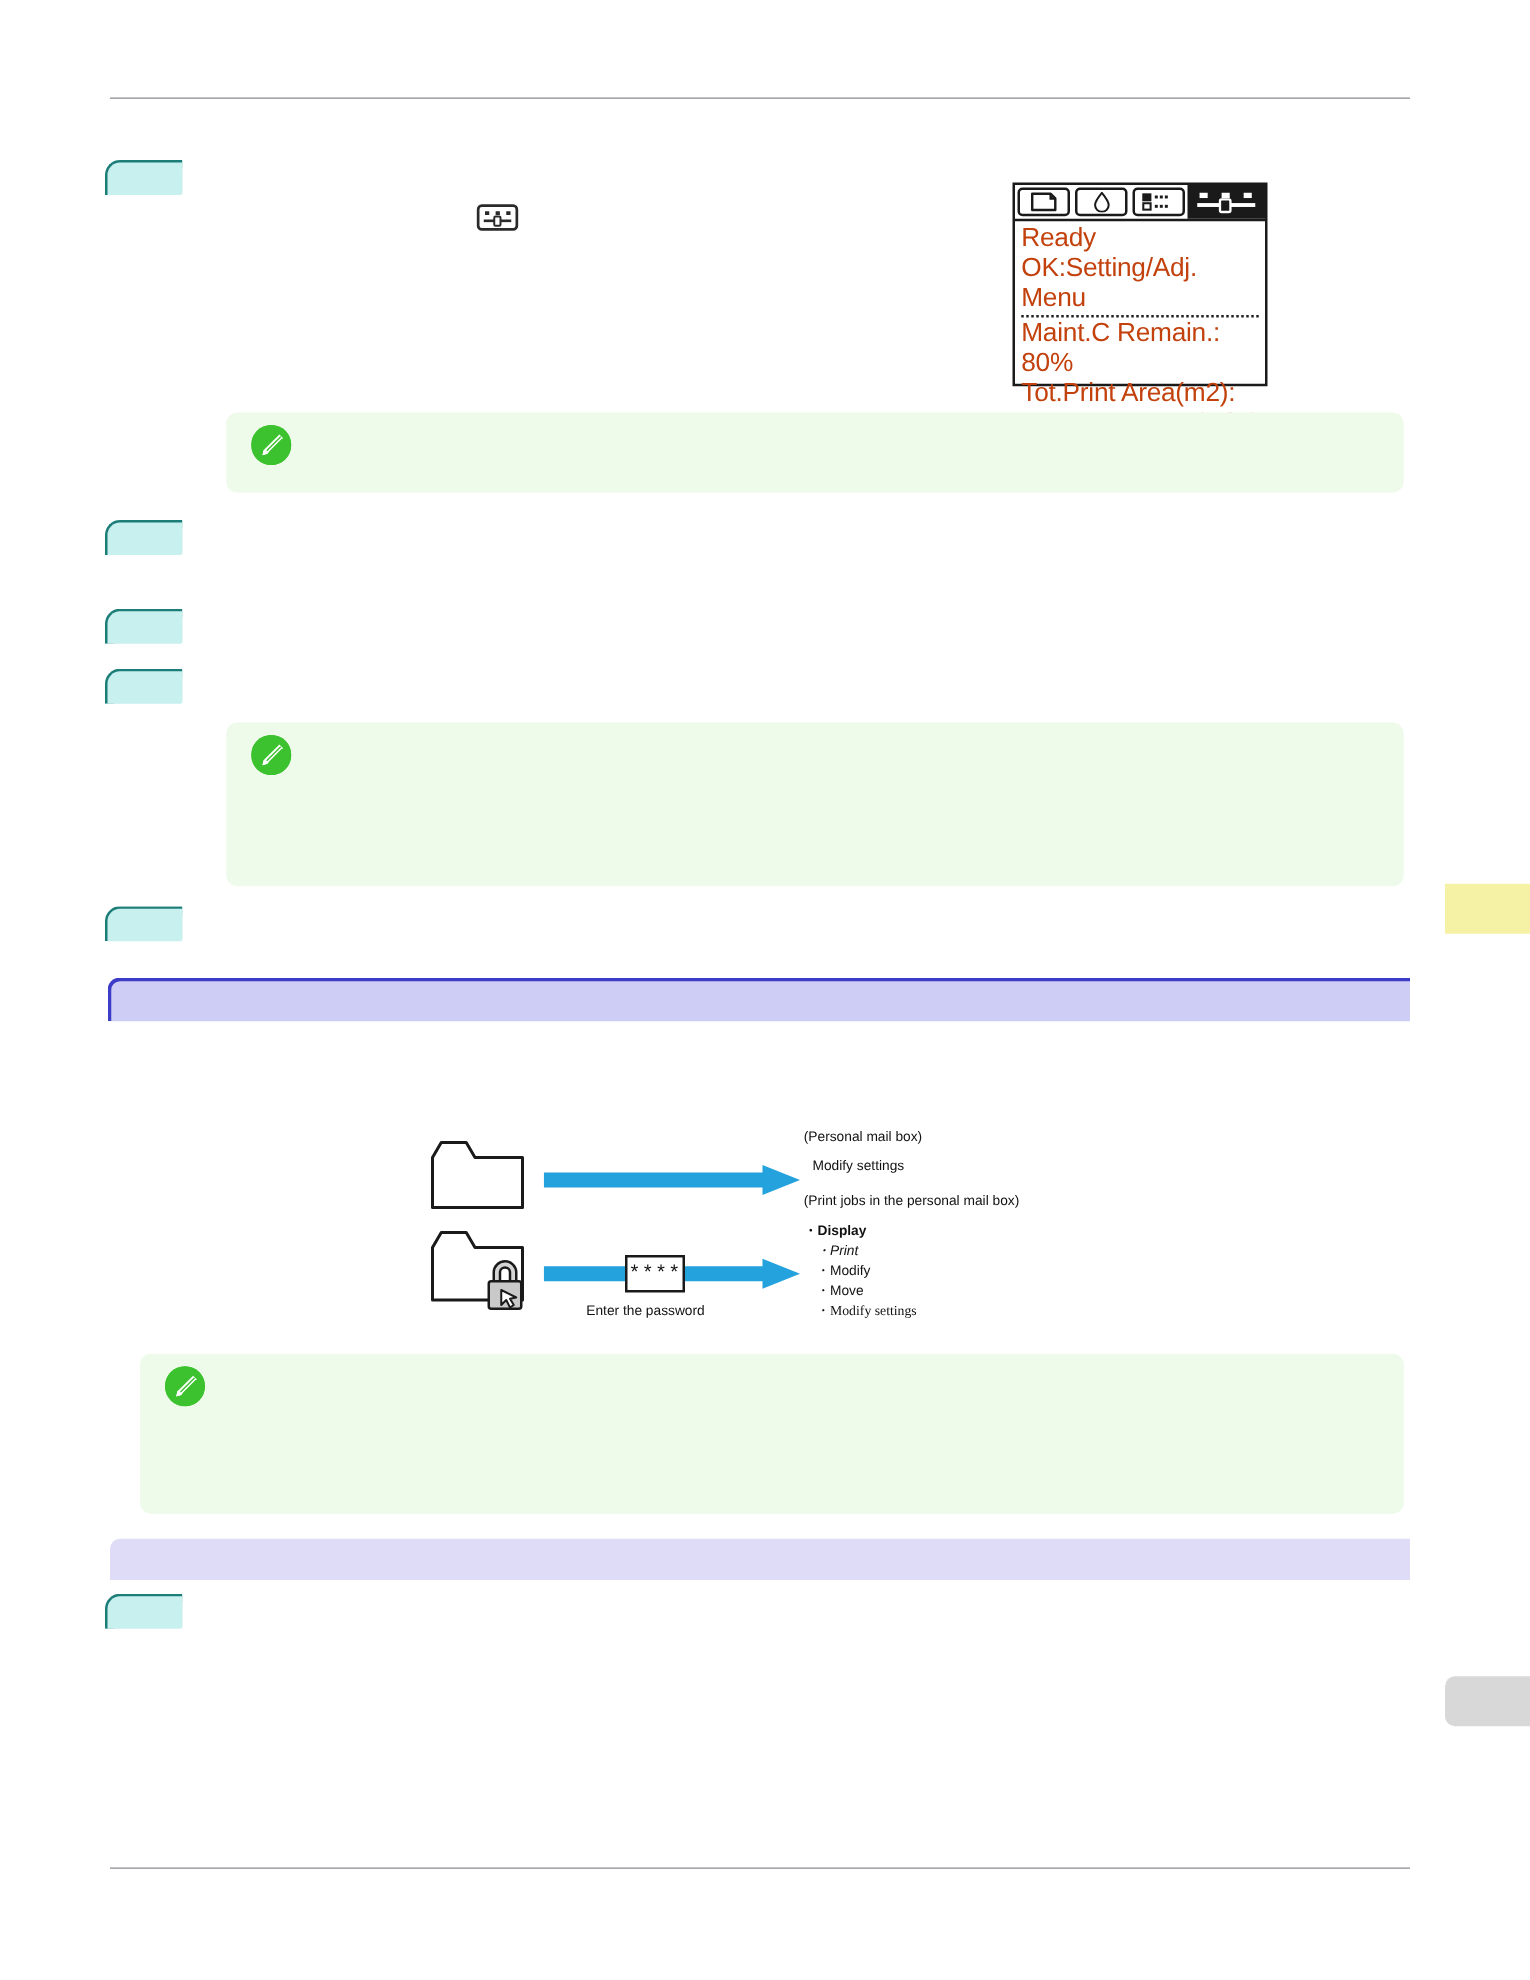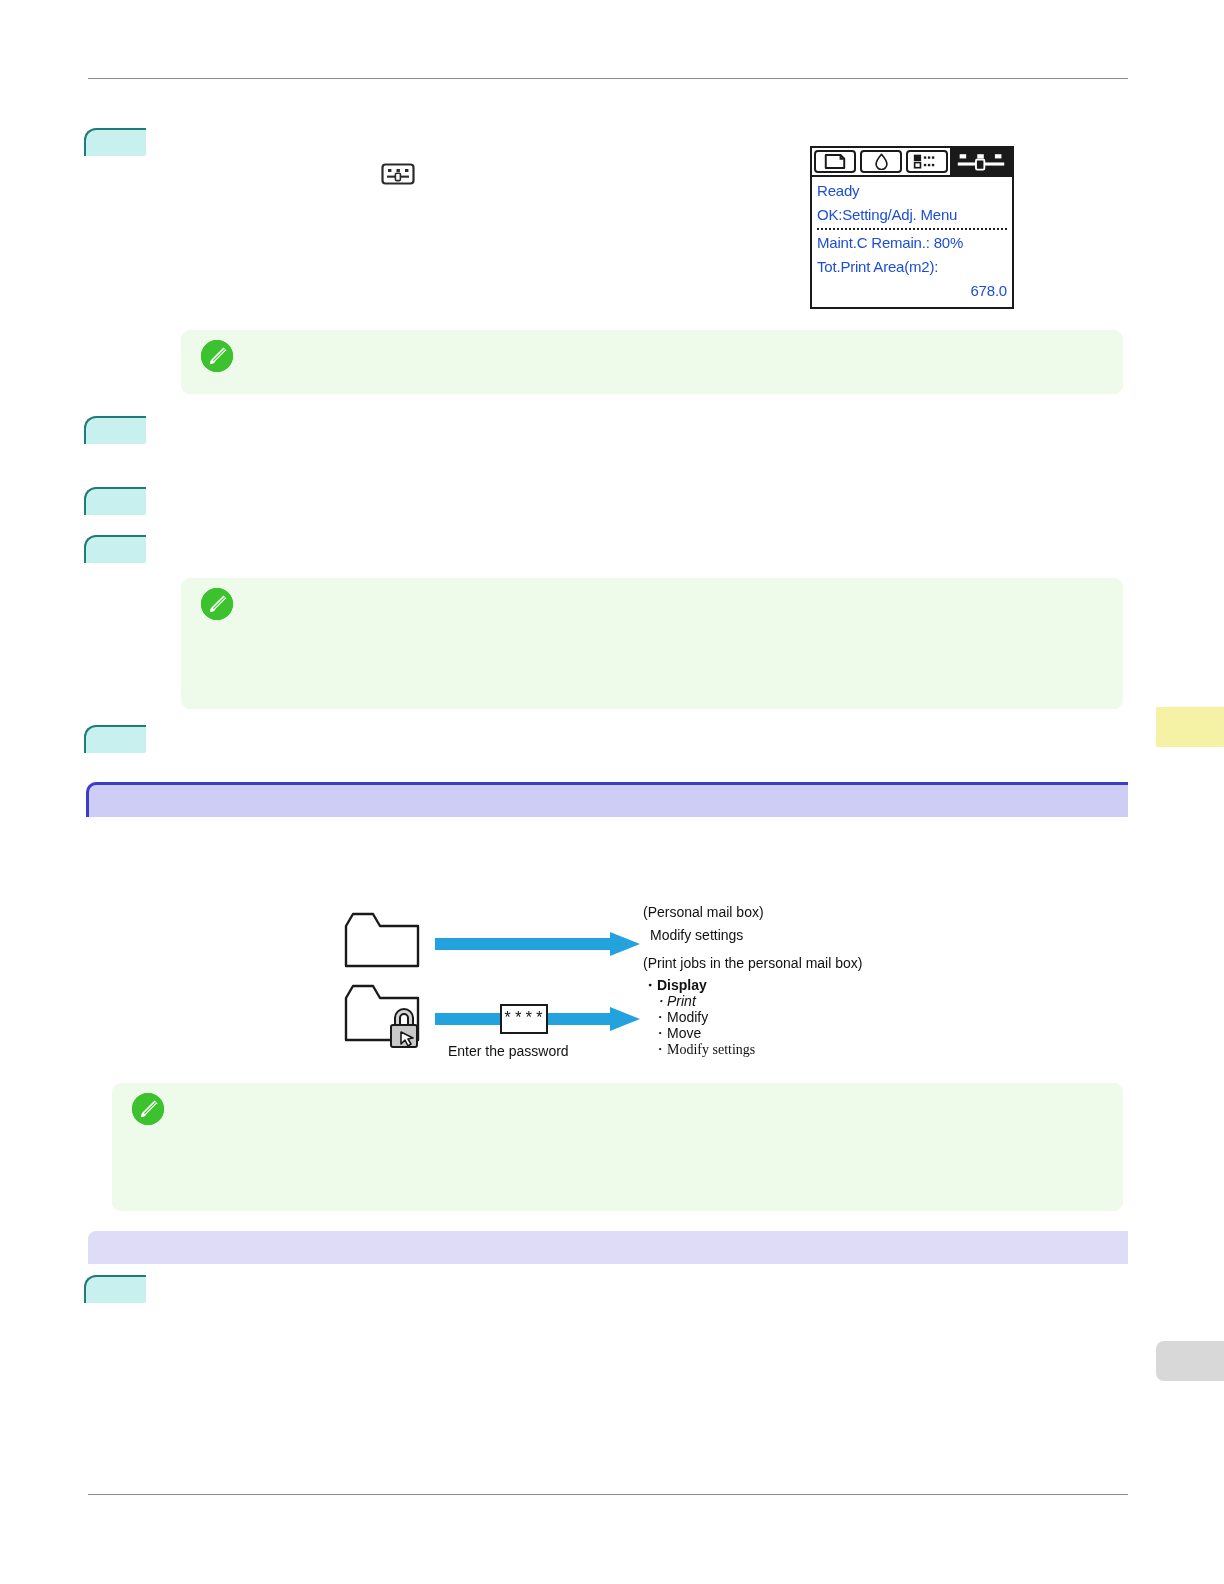--- a/index.html
+++ b/index.html
@@ -153,37 +153,37 @@
     flex: 1 1 auto;
     padding: 0 2px;
   }
   .lcd-tab.active .tab-frame {
     border: none;
     background: transparent;
     width: 100%;
   }
   .lcd-body {
     padding: 2px 5px 0 5px;
-    font-size: 15px;
+    font-size: 21px;
     line-height: 24px;
-    color: #1d4ed8;
+    color: #c2410c;
     letter-spacing: -0.2px;
   }
   .lcd-sep {
     border-top: 2px dotted #222;
     margin: 1px 0 1px 0;
     height: 0;
   }
   .lcd-right { text-align: right; }
 
   
   .diagram { position: absolute; }
   .dg-text {
     position: absolute;
-    font-size: 14px;
+    font-size: 11px;
     color: #111;
     white-space: nowrap;
   }
   .pwd-box {
     position: absolute;
     border: 2px solid #1a1a1a;
     background: #ffffff;
     box-sizing: border-box;
     font-size: 16px;
     text-align: center;
@@ -366,21 +366,21 @@
   </div>
 
   <div style="position:absolute; left:95px; top:106px;">
     <svg viewBox="0 0 208 26" width="208" height="26">
       <rect x="0" y="7" width="178" height="12" fill="#23a2dd"></rect>
       <path d="M175 1 L205 13 L175 25 Z" fill="#23a2dd"></path>
     </svg>
   </div>
 
   <div class="pwd-box" style="left:160px; top:104px; width:48px; height:30px; line-height:27px;">****</div>
-  <div class="dg-text" style="left:108px; top:143px;">Enter the password</div>
+  <div class="dg-text" style="left:129px; top:143px;">Enter the password</div>
 
   <div class="dg-text" style="left:303px; top:55px;">(Print jobs in the personal mail box)</div>
 
   <div class="dg-text" style="left:303px; top:77px;font-weight:bold;">
     <span>・</span><span>Display</span>
   </div>
   <div class="dg-text" style="left:313px; top:93px;font-style:italic;">
     <span>・</span><span>Print</span>
   </div>
   <div class="dg-text" style="left:313px; top:109px;">

